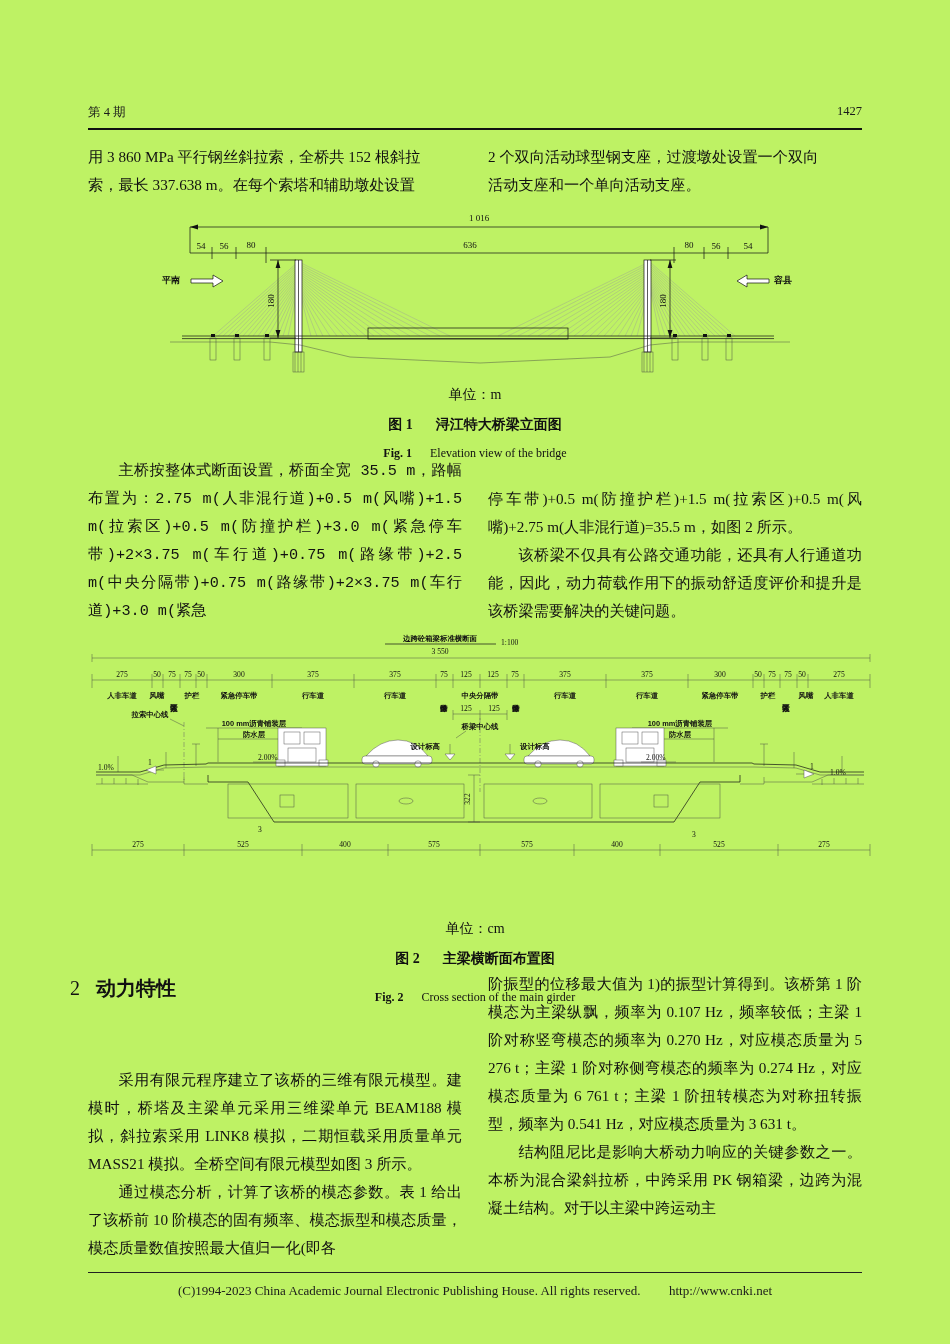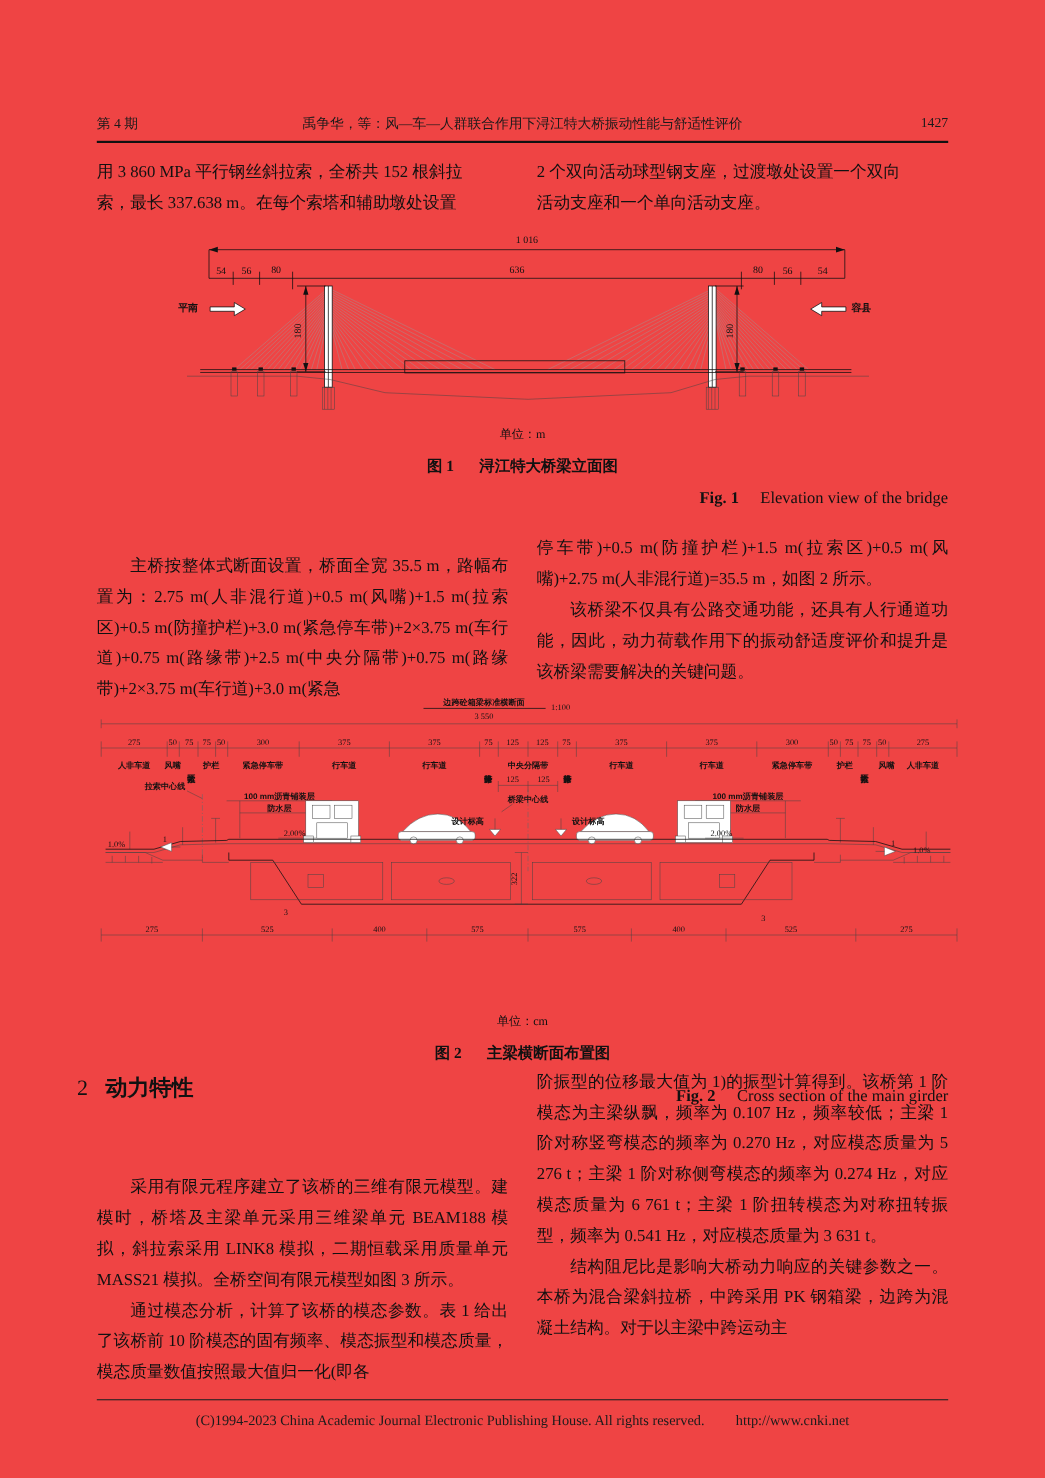--- a/index.html
+++ b/index.html
@@ -1,18 +1,18 @@
 <!DOCTYPE html>
 <html><head>
 <meta charset="utf-8">
 <style>
   html,body{margin:0;padding:0;background:#fff;}
   body{width:950px;height:1344px;position:relative;
        font-family:"Liberation Serif","DejaVu Serif",serif;color:#111;}
-  .page{position:absolute;inset:0;background:#ef4444;}
+  .page{position:absolute;inset:0;background:#bef264;}
 
   
   .runhead{position:absolute;left:88px;top:104px;width:774px;height:26px;
            font-size:12.5px;color:#1a1a1a;}
   .runhead .rh-left{position:absolute;left:0;top:0;}
   .runhead .rh-center{position:absolute;left:50%;top:0;transform:translateX(-50%);
                       white-space:nowrap;}
   .runhead .rh-right{position:absolute;right:0;top:0;}
   .runrule{position:absolute;left:88px;top:128px;width:774px;height:2px;background:#111;}
 
@@ -20,24 +20,24 @@
   .col{position:absolute;width:374px;font-size:15.2px;line-height:28px;
        text-align:justify;text-justify:inter-character;}
   .colL{left:88px;}
   .colR{left:488px;}
   .col p{margin:0;}
   .indent{text-indent:2em;}
 
   
   .figwrap{position:absolute;}
   .capline{text-align:center;line-height:22px;}
-  .cap-unit{font-size:11px;}
+  .cap-unit{font-size:14px;}
   .cap-cn{font-size:14px;font-weight:bold;}
   .cap-cn .num{font-weight:bold;}
-  .cap-en{font-size:15px;text-align:right;}
+  .cap-en{font-size:12px;}
   .cap-en b{font-weight:bold;}
 
   
   .fig1{position:absolute;left:150px;top:205px;width:660px;height:175px;}
 
   
   .fig2{position:absolute;left:88px;top:632px;width:790px;height:245px;}
 
   svg{display:block;}
   .dimtxt{font-family:"Liberation Serif",serif;font-size:9px;fill:#111;}
@@ -59,21 +59,20 @@
   .footer{position:absolute;left:88px;top:1283px;width:774px;text-align:center;
           font-size:13px;color:#1b1b1b;}
 </style>
 </head>
 <body>
 
 <div class="page">
 
   <div class="runhead">
     <span class="rh-left">第 4 期</span>
-    <span class="rh-center">禹争华，等：风—车—人群联合作用下浔江特大桥振动性能与舒适性评价</span>
     <span class="rh-right">1427</span>
   </div>
   <div class="runrule"></div>
 
   <div class="col colL" style="top:143px;">
     <p>用 3 860 MPa 平行钢丝斜拉索，全桥共 152 根斜拉</p>
     <p>索，最长 337.638 m。在每个索塔和辅助墩处设置</p>
   </div>
 
   <div class="col colR" style="top:143px;">
@@ -258,21 +257,21 @@
       <span style="display:inline-block;width:16px;"></span>
       <span>浔江特大桥梁立面图</span>
     </div>
     <div class="capline cap-en" style="margin-top:6px;">
       <b>Fig. 1</b>
       <span style="display:inline-block;width:12px;"></span>
       <span>Elevation view of the bridge</span>
     </div>
   </div>
 
-  <div class="col colL" style="top:501px;">
+  <div class="col colL" style="top:457px;font-family:Liberation Mono, monospace;">
     <p class="indent">主桥按整体式断面设置，桥面全宽 35.5 m，路幅布置为：2.75 m(人非混行道)+0.5 m(风嘴)+1.5 m(拉索区)+0.5 m(防撞护栏)+3.0 m(紧急停车带)+2×3.75 m(车行道)+0.75 m(路缘带)+2.5 m(中央分隔带)+0.75 m(路缘带)+2×3.75 m(车行道)+3.0 m(紧急</p>
   </div>
   <div class="col colR" style="top:485px;">
     <p>停车带)+0.5 m(防撞护栏)+1.5 m(拉索区)+0.5 m(风嘴)+2.75 m(人非混行道)=35.5 m，如图 2 所示。</p>
     <p class="indent">该桥梁不仅具有公路交通功能，还具有人行通道功能，因此，动力荷载作用下的振动舒适度评价和提升是该桥梁需要解决的关键问题。</p>
   </div>
 
   <div class="fig2">
     <svg width="790" height="245" viewBox="0 0 790 245">
 

